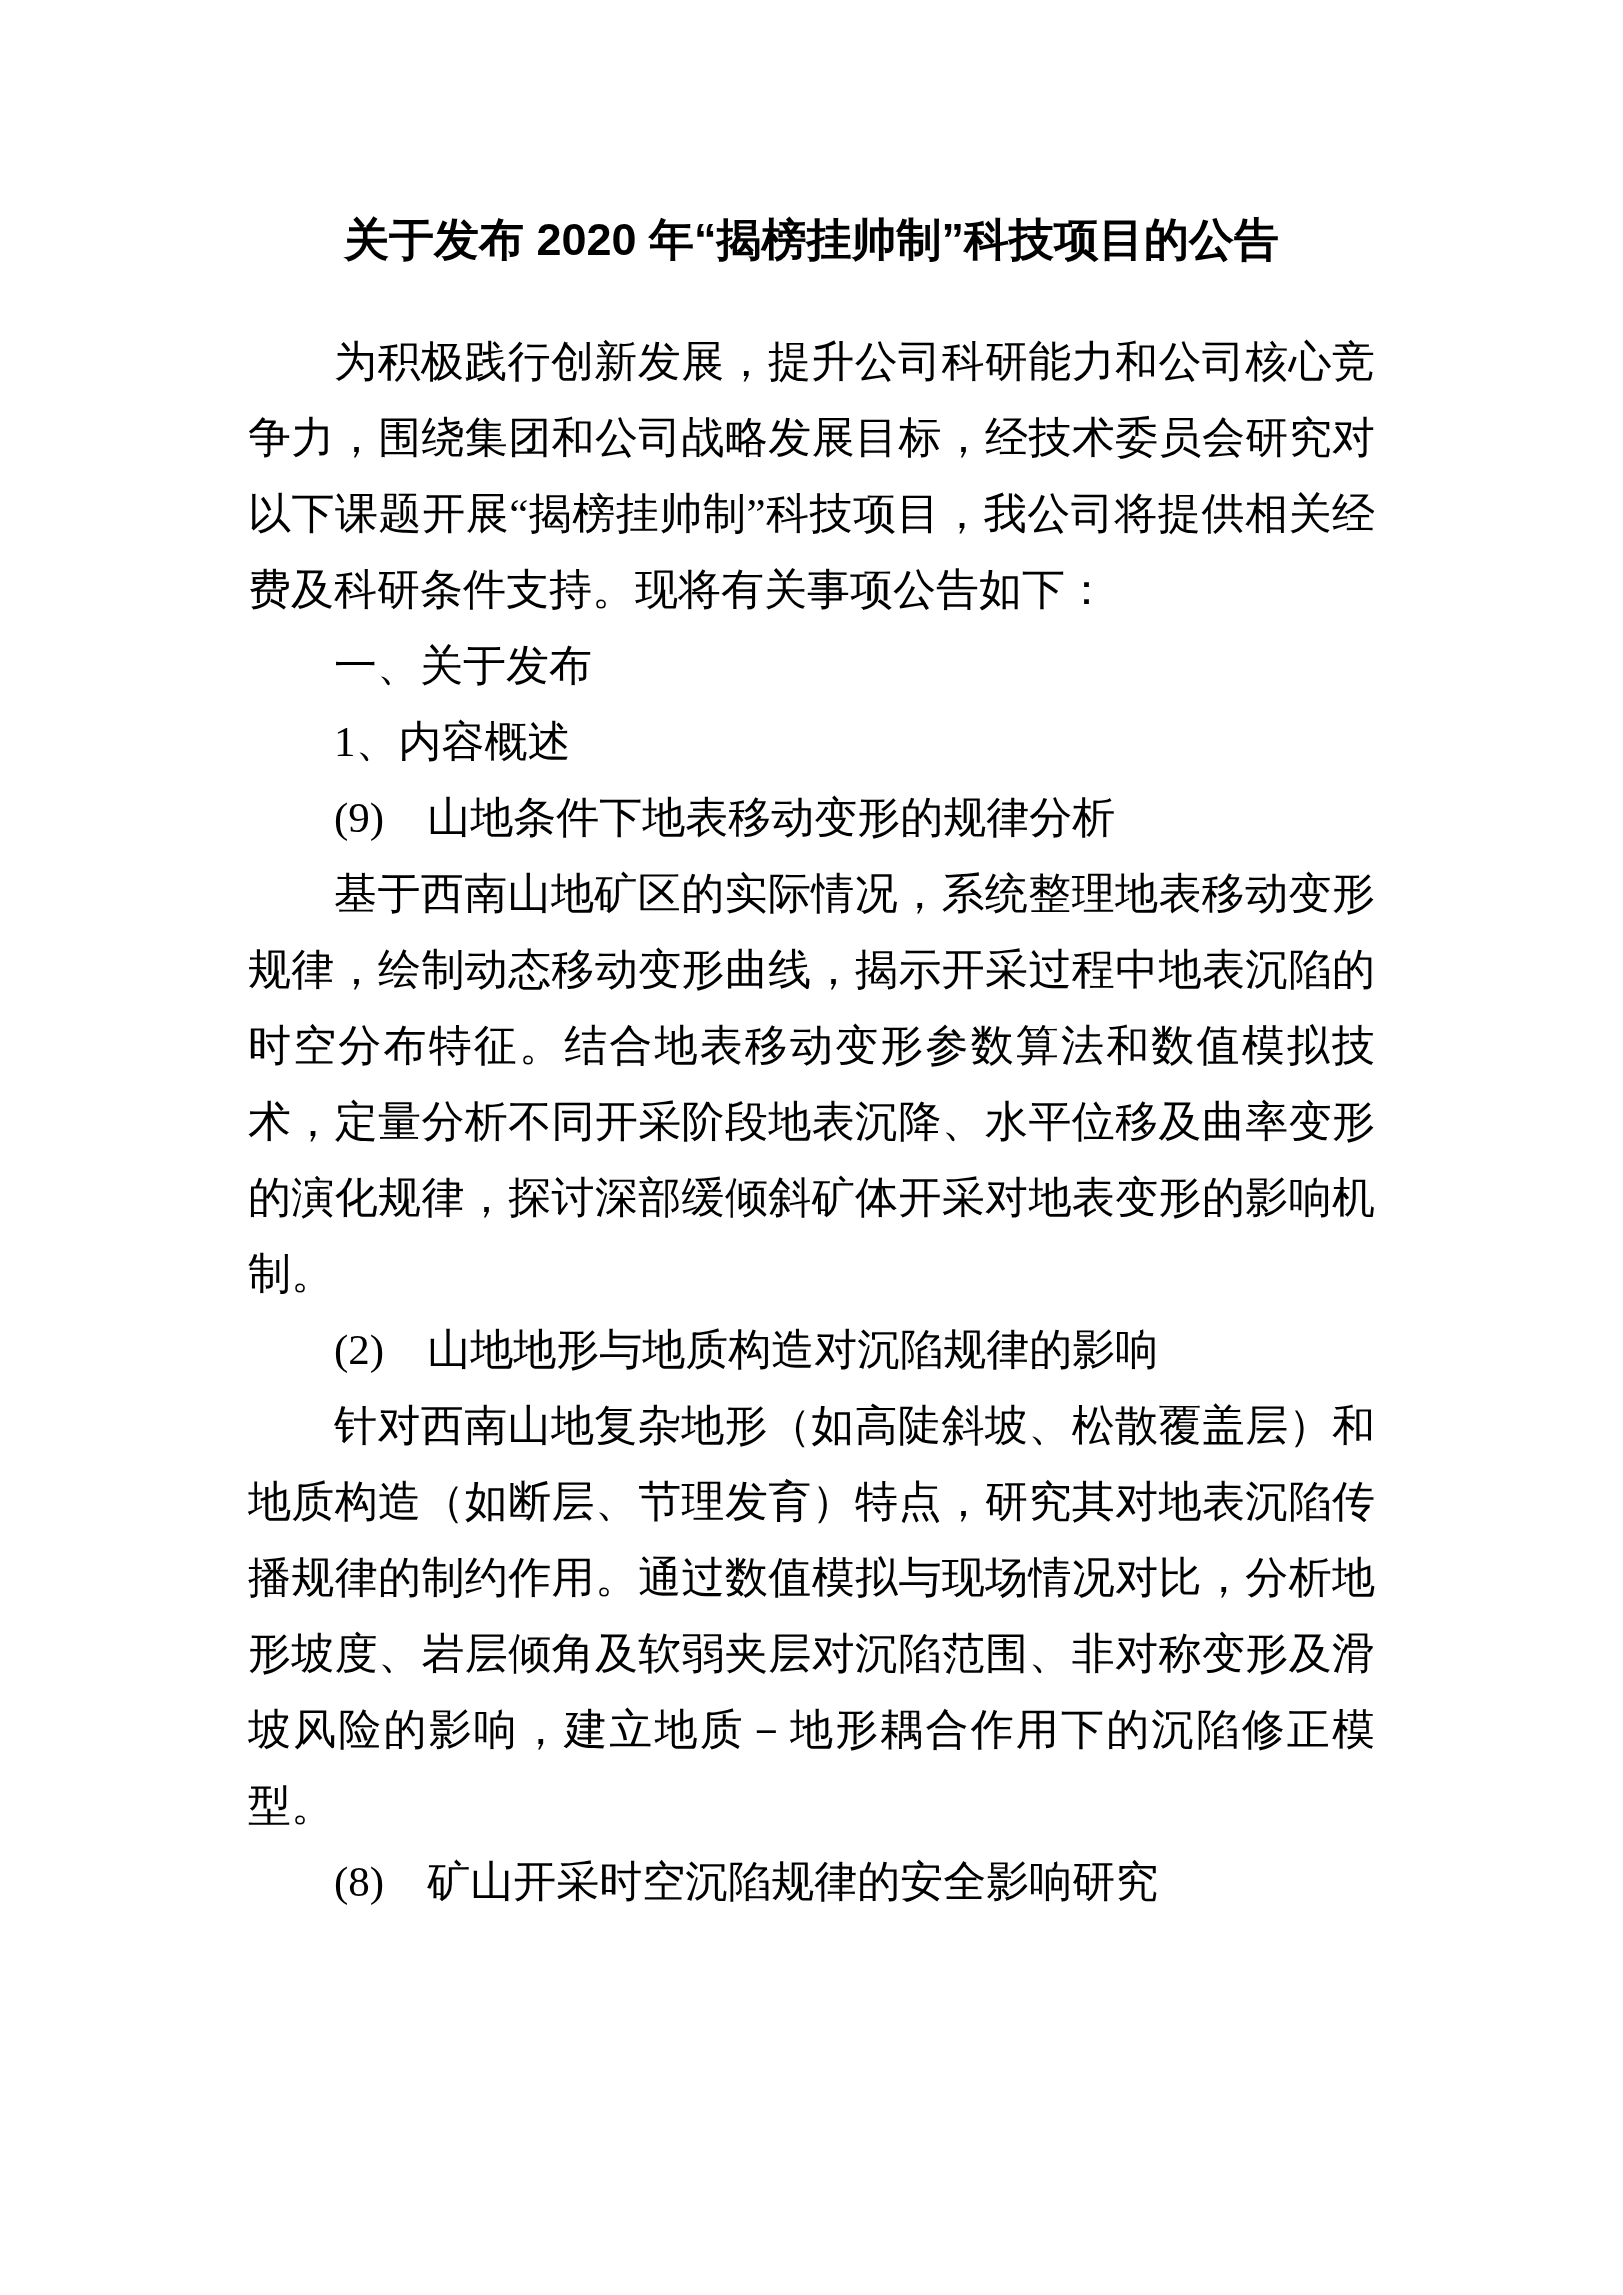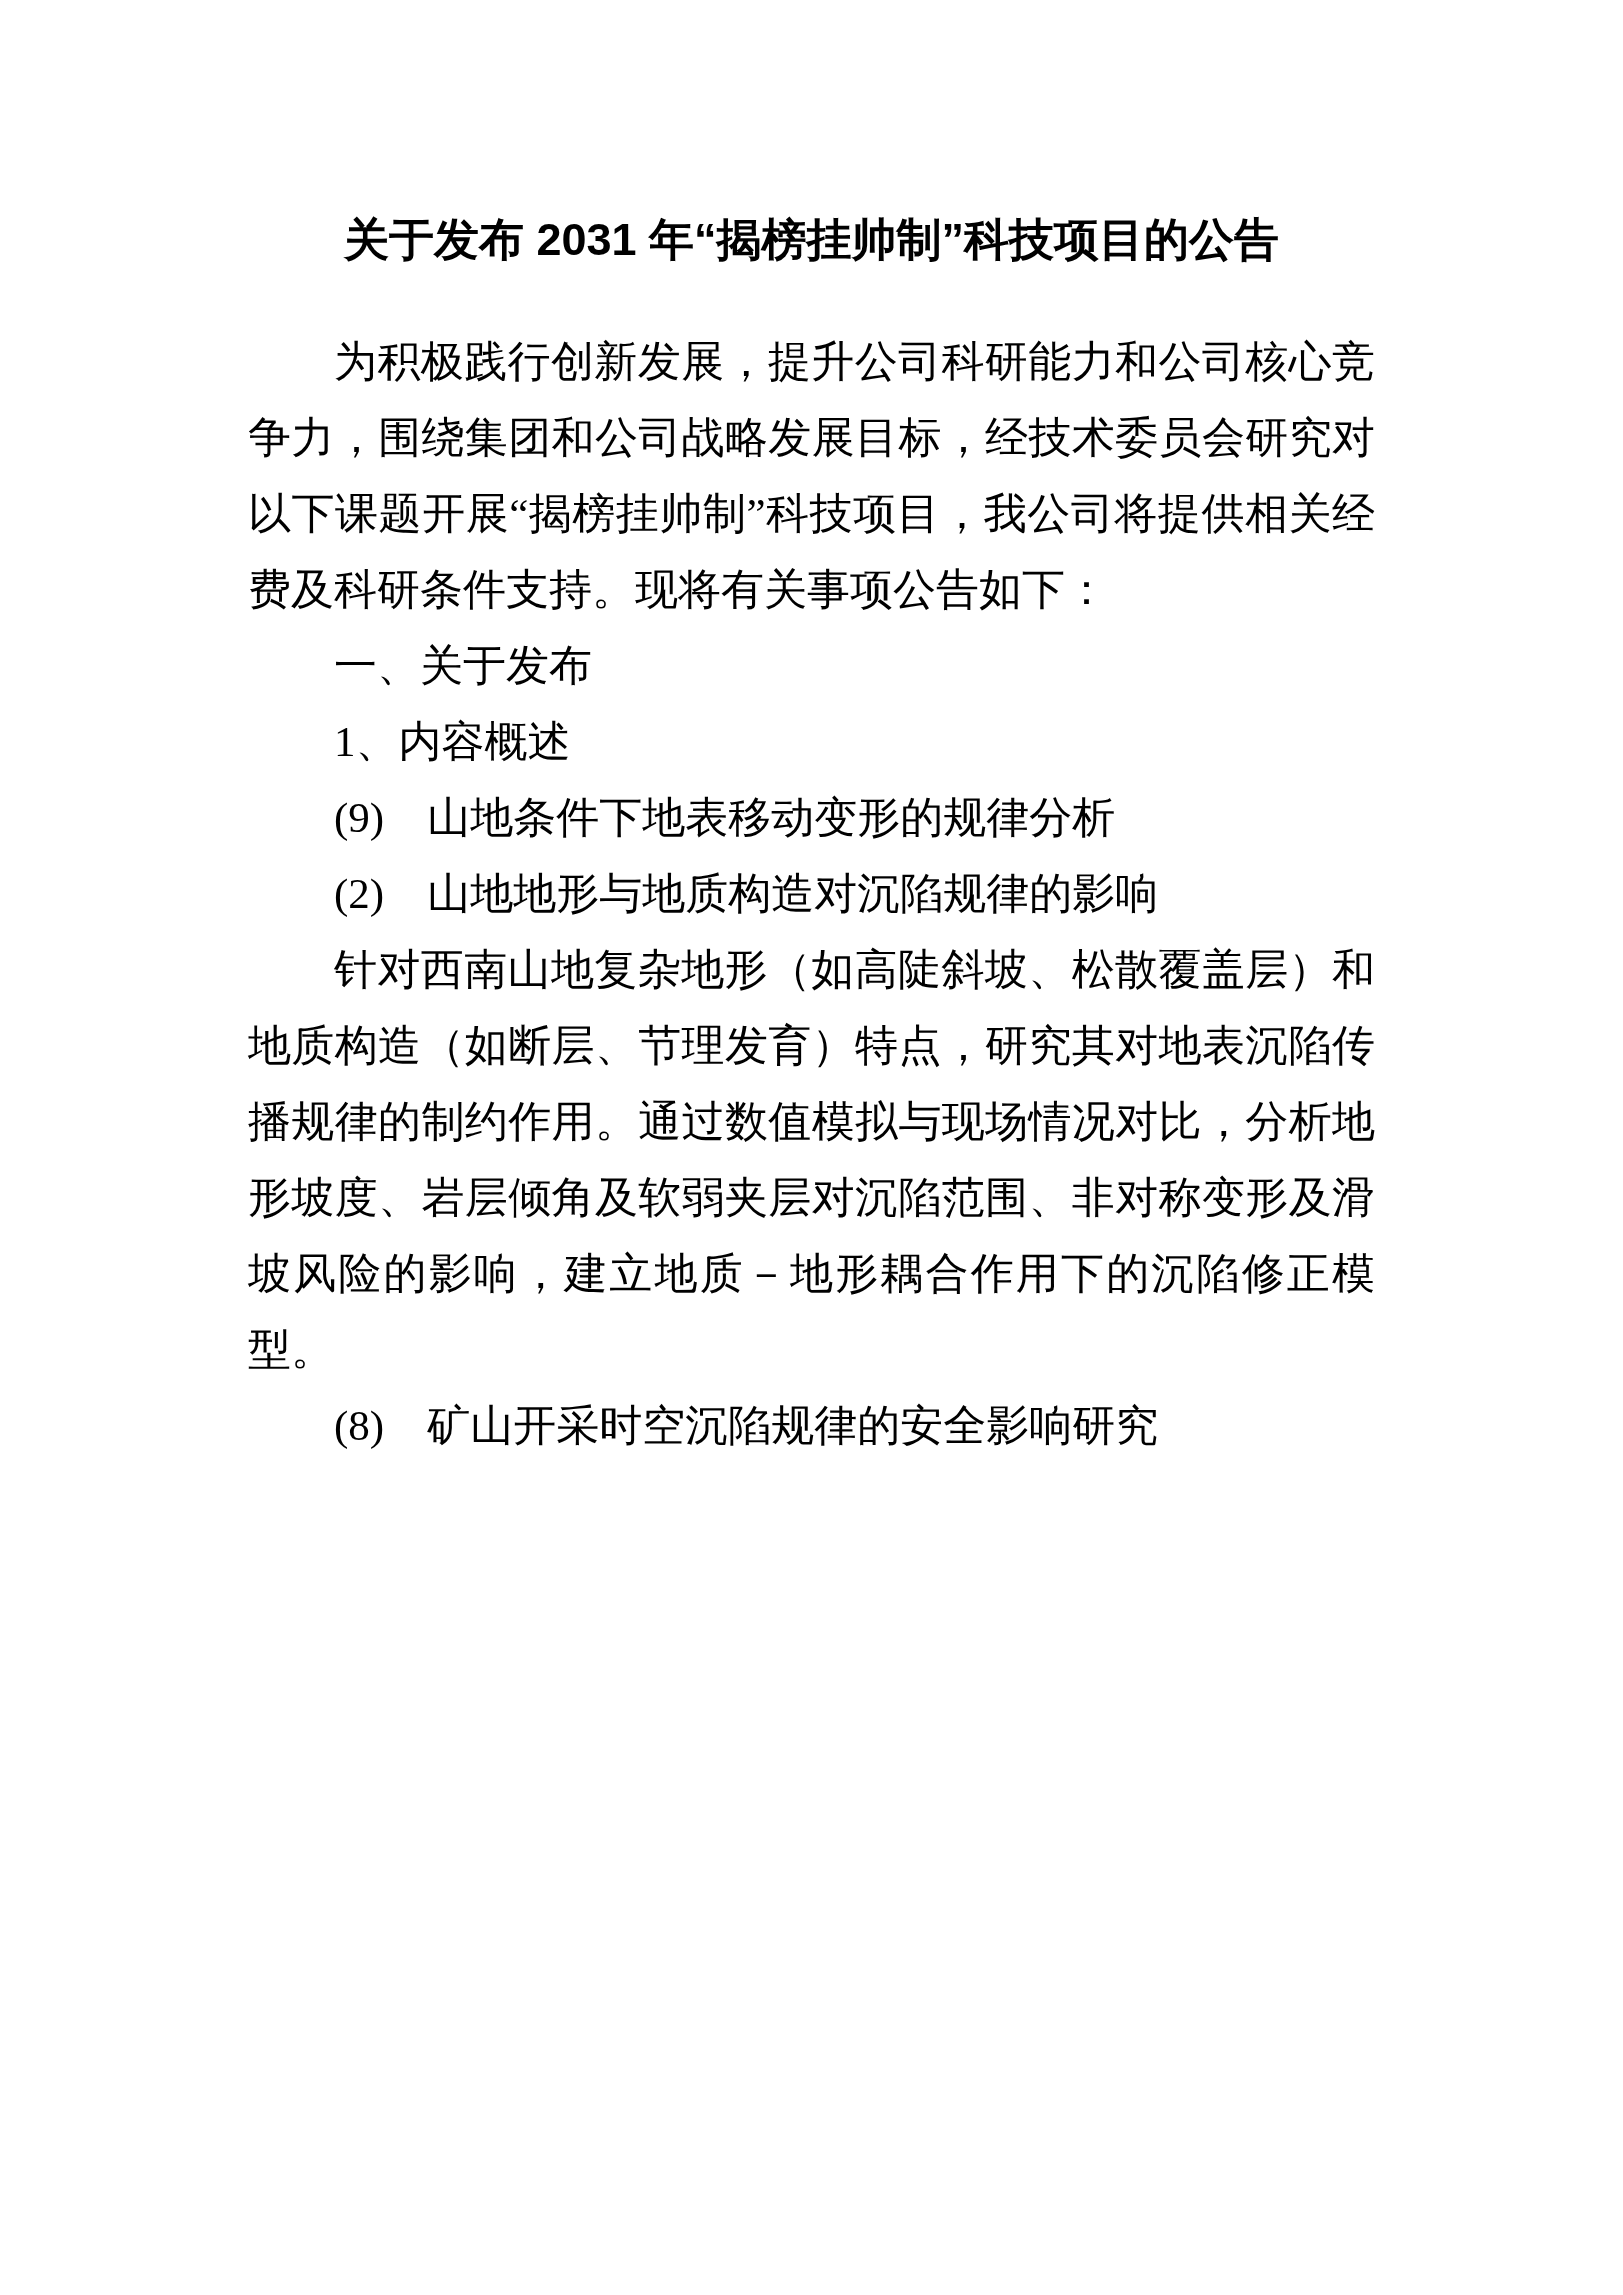--- a/index.html
+++ b/index.html
@@ -41,24 +41,25 @@
     overflow-wrap: break-word;
   }
   .para.bold {
     font-weight: bold;
   }
 </style>
 </head>
 <body>
 
 <div class="page">
-  <h1 class="doc-title">关于发布 2031 年“揭榜挂帅制”科技项目的公告</h1>
+  <h1 class="doc-title">关于发布 2020 年“揭榜挂帅制”科技项目的公告</h1>
   <section class="doc-body" id="doc-body">
       <p class="para">为积极践行创新发展，提升公司科研能力和公司核心竞争力，围绕集团和公司战略发展目标，经技术委员会研究对以下课题开展“揭榜挂帅制”科技项目，我公司将提供相关经费及科研条件支持。现将有关事项公告如下：</p>
       <p class="para">一、关于发布</p>
       <p class="para">1、内容概述</p>
       <p class="para">(9)　山地条件下地表移动变形的规律分析</p>
+      <p class="para">基于西南山地矿区的实际情况，系统整理地表移动变形规律，绘制动态移动变形曲线，揭示开采过程中地表沉陷的时空分布特征。结合地表移动变形参数算法和数值模拟技术，定量分析不同开采阶段地表沉降、水平位移及曲率变形的演化规律，探讨深部缓倾斜矿体开采对地表变形的影响机制。</p>
       <p class="para">(2)　山地地形与地质构造对沉陷规律的影响</p>
       <p class="para">针对西南山地复杂地形（如高陡斜坡、松散覆盖层）和地质构造（如断层、节理发育）特点，研究其对地表沉陷传播规律的制约作用。通过数值模拟与现场情况对比，分析地形坡度、岩层倾角及软弱夹层对沉陷范围、非对称变形及滑坡风险的影响，建立地质－地形耦合作用下的沉陷修正模型。</p>
       <p class="para">(8)　矿山开采时空沉陷规律的安全影响研究</p>
     </section>
 </div>
 
 
 </body></html>

